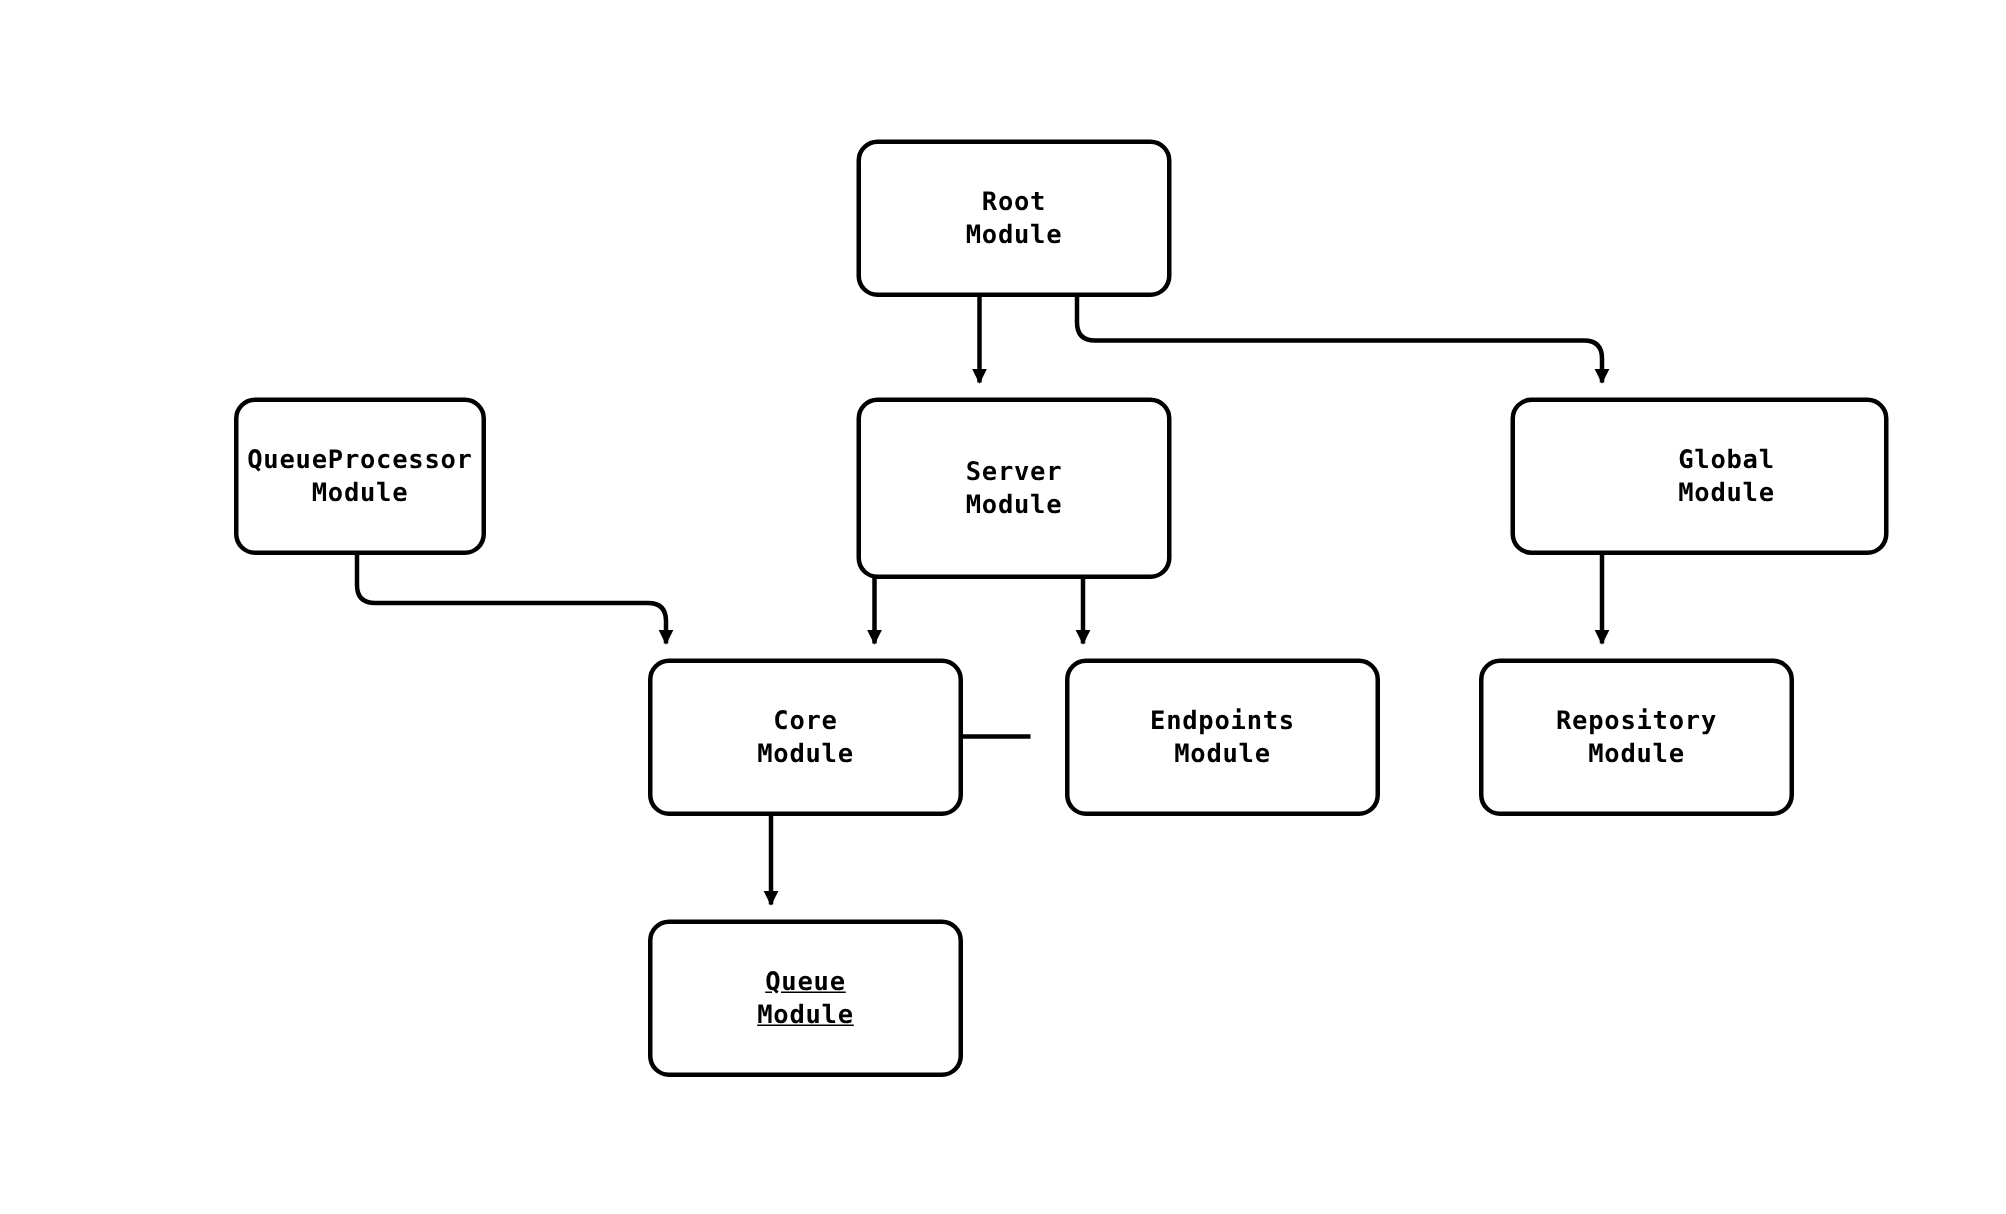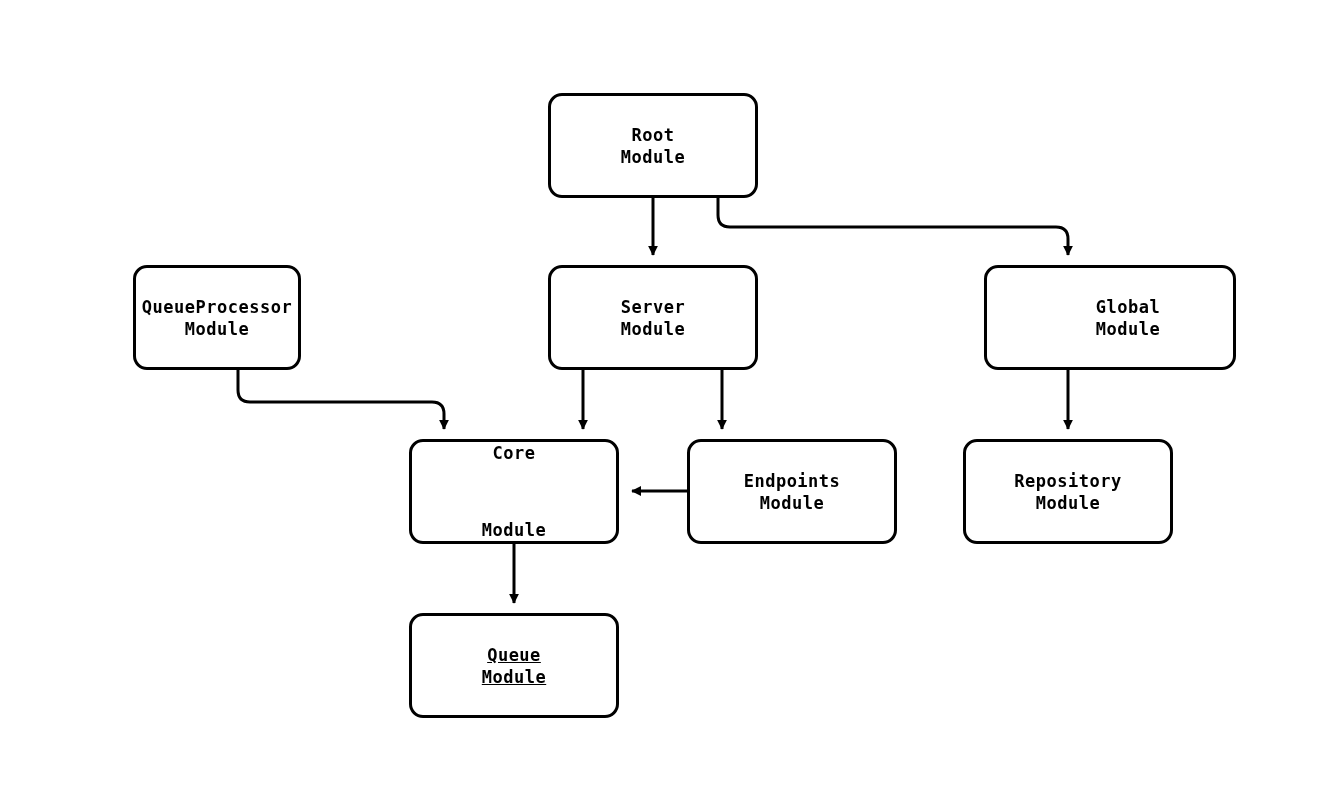--- a/index.html
+++ b/index.html
@@ -27,20 +27,21 @@
     position: absolute;
     box-sizing: border-box;
     background: #ffffff;
     border: 3px solid #000000;
     border-radius: 14px;
     display: flex;
     flex-direction: column;
     align-items: center;
     justify-content: center;
     z-index: 2;
+    margin-left: 23px;
   }
   .node-label {
     text-align: center;
     color: #000000;
     font-family: "DejaVu Sans Mono", "Liberation Mono", monospace;
     font-size: 17px;
     font-weight: 700;
     line-height: 22px;
     letter-spacing: 0.5px;
     white-space: pre;
@@ -81,31 +82,31 @@
   <div class="node" style="left: 548px; top: 93px; width: 210px; height: 105px; border-width: 3px; border-color: rgb(0, 0, 0); border-radius: 14px;">
     <div class="node-label">Root</div>
     <div class="node-label">Module</div>
   </div>
 
   <div class="node" style="left: 133px; top: 265px; width: 168px; height: 105px; border-width: 3px; border-color: rgb(0, 0, 0); border-radius: 14px;">
     <div class="node-label">QueueProcessor</div>
     <div class="node-label">Module</div>
   </div>
 
-  <div class="node" style="left: 548px; top: 265px; width: 210px; height: 105px; border-width: 3px; border-color: rgb(0, 0, 0); border-radius: 14px;">
+  <div class="node" style="left: 548px; top: 265px; width: 210px; height: 121px; border-width: 3px; border-color: rgb(0, 0, 0); border-radius: 14px;">
     <div class="node-label">Server</div>
     <div class="node-label">Module</div>
   </div>
 
   <div class="node" style="left: 984px; top: 265px; width: 252px; height: 105px; border-width: 3px; border-color: rgb(0, 0, 0); border-radius: 14px; padding-left: 36px;">
     <div class="node-label">Global</div>
     <div class="node-label">Module</div>
   </div>
 
-  <div class="node" style="left: 409px; top: 439px; width: 210px; height: 105px; border-width: 3px; border-color: rgb(0, 0, 0); border-radius: 14px; justify-content: space-between;">
+  <div class="node" style="left: 409px; top: 439px; width: 210px; height: 105px; border-width: 3px; border-color: rgb(0, 0, 0); border-radius: 14px;">
     <div class="node-label">Core</div>
     <div class="node-label">Module</div>
   </div>
 
   <div class="node" style="left: 687px; top: 439px; width: 210px; height: 105px; border-width: 3px; border-color: rgb(0, 0, 0); border-radius: 14px;">
     <div class="node-label">Endpoints</div>
     <div class="node-label">Module</div>
   </div>
 
   <div class="node" style="left: 963px; top: 439px; width: 210px; height: 105px; border-width: 3px; border-color: rgb(0, 0, 0); border-radius: 14px;">

